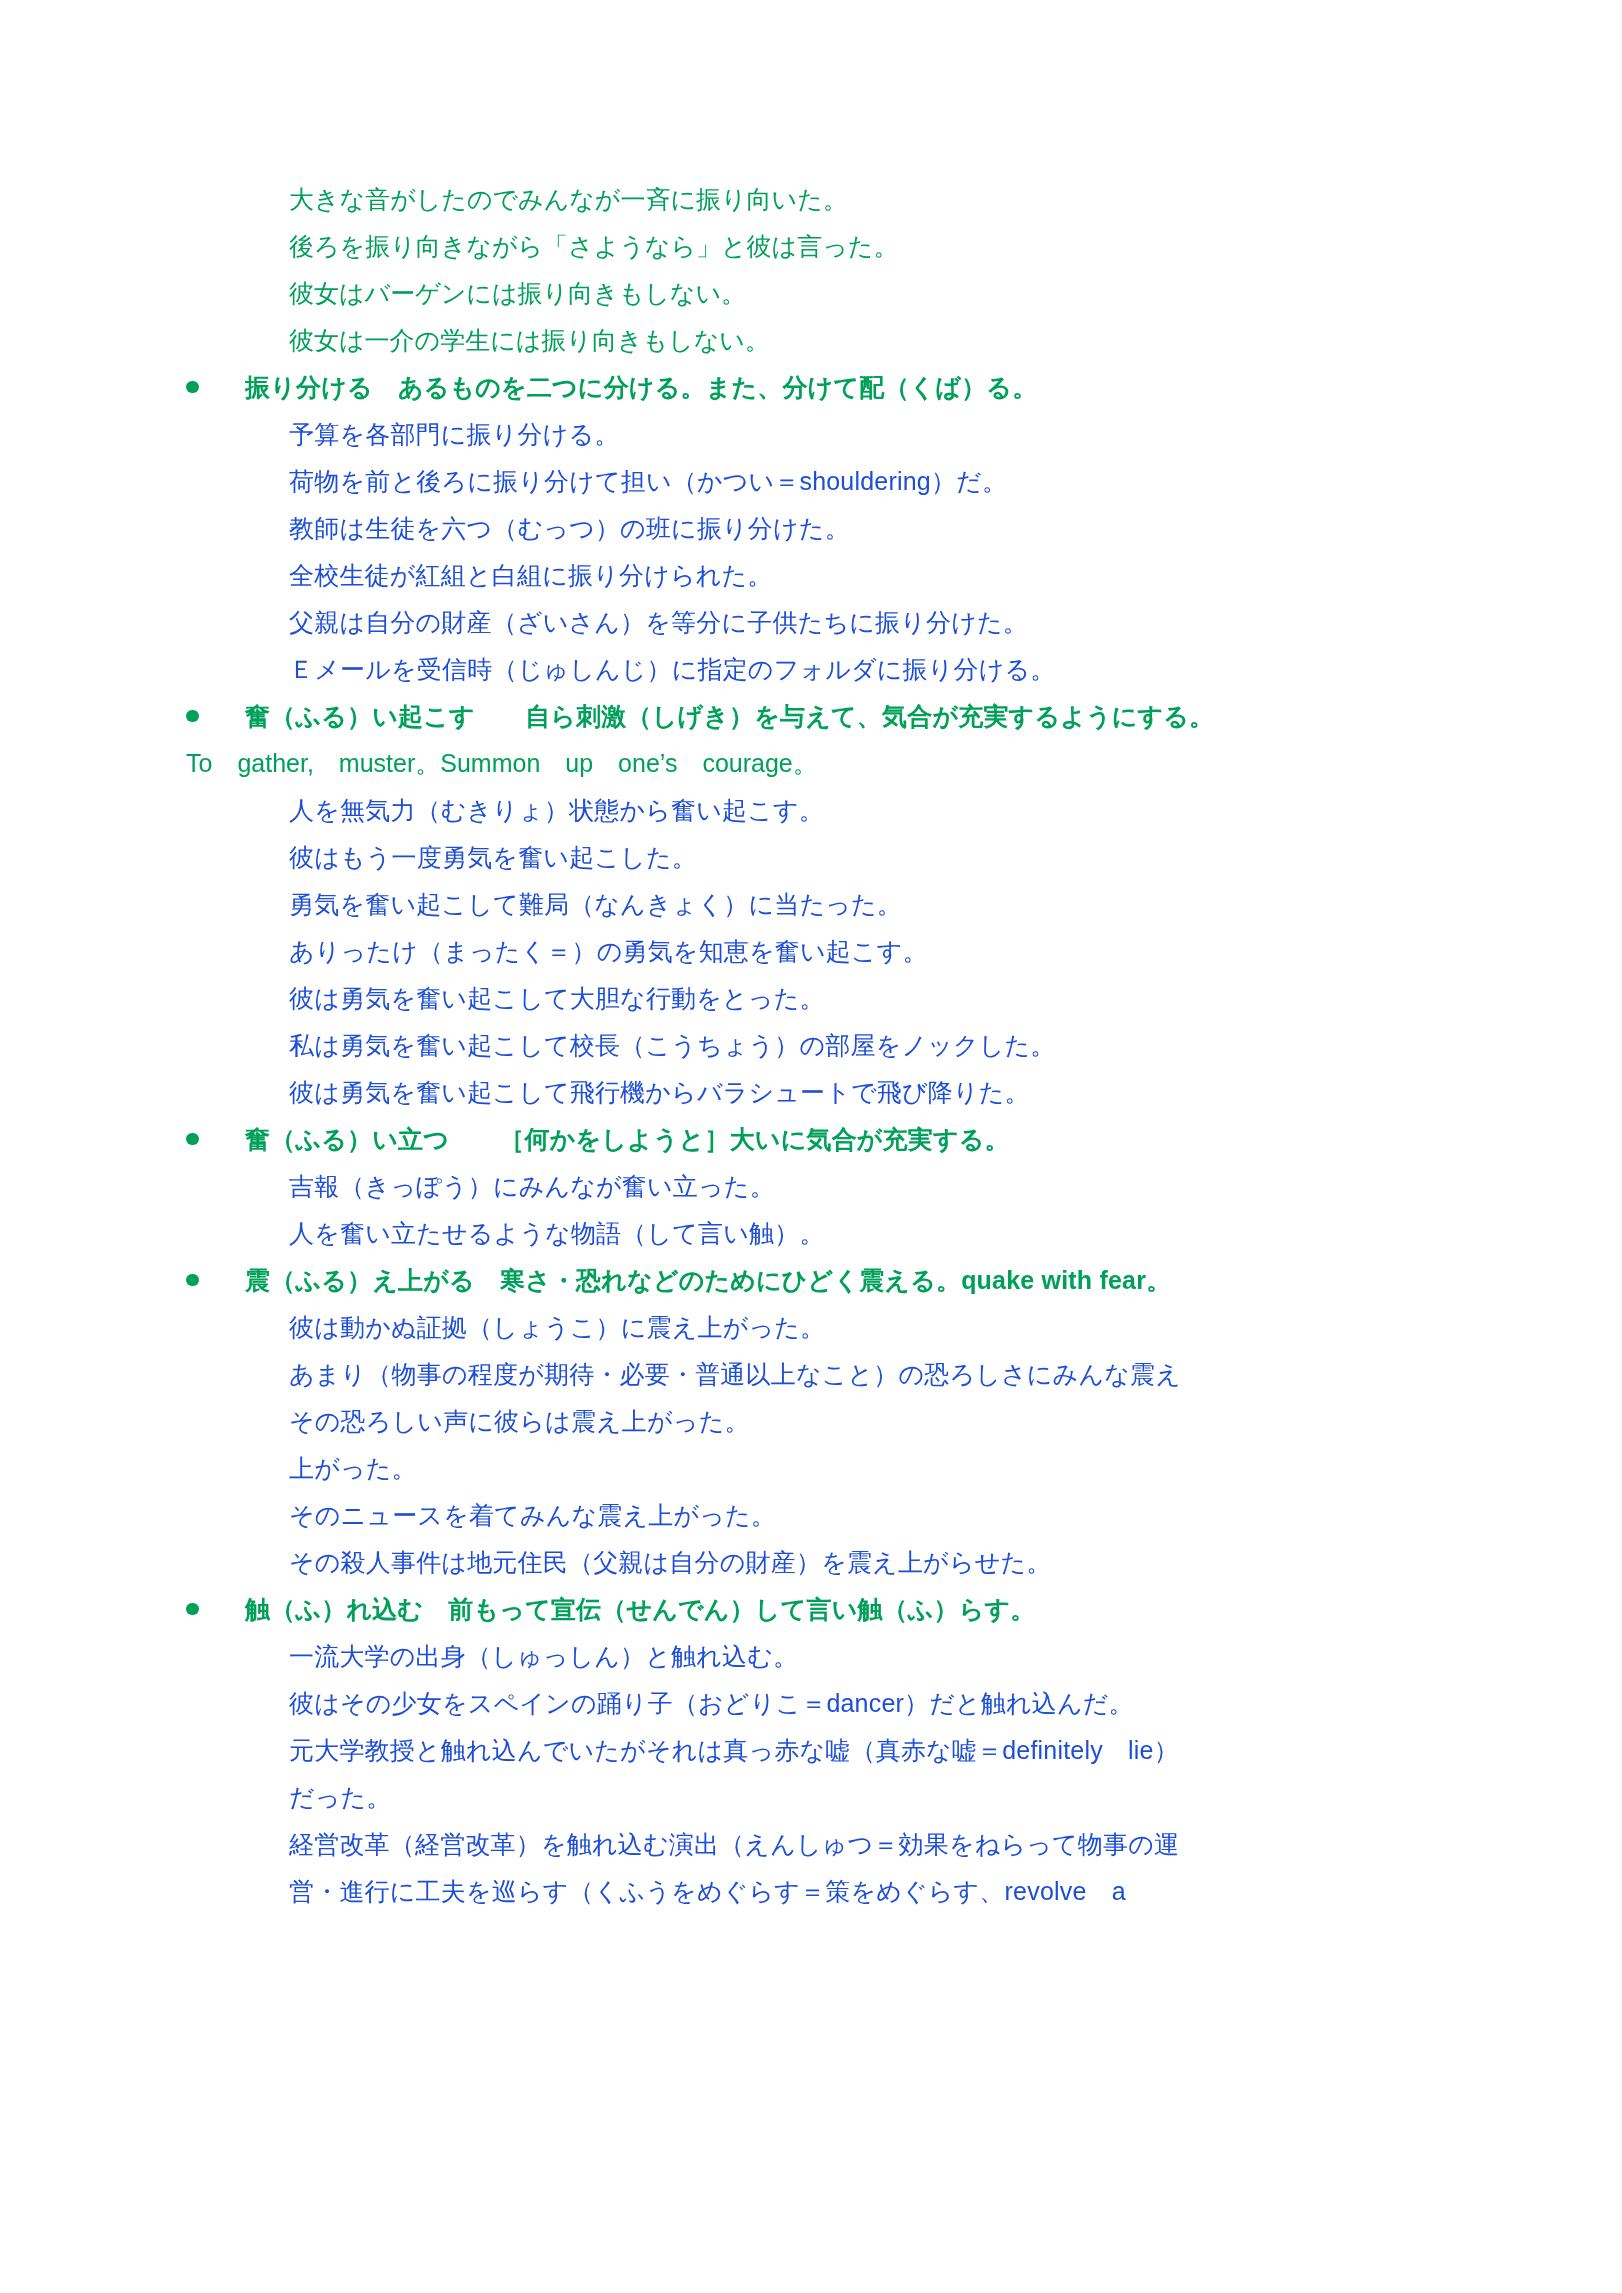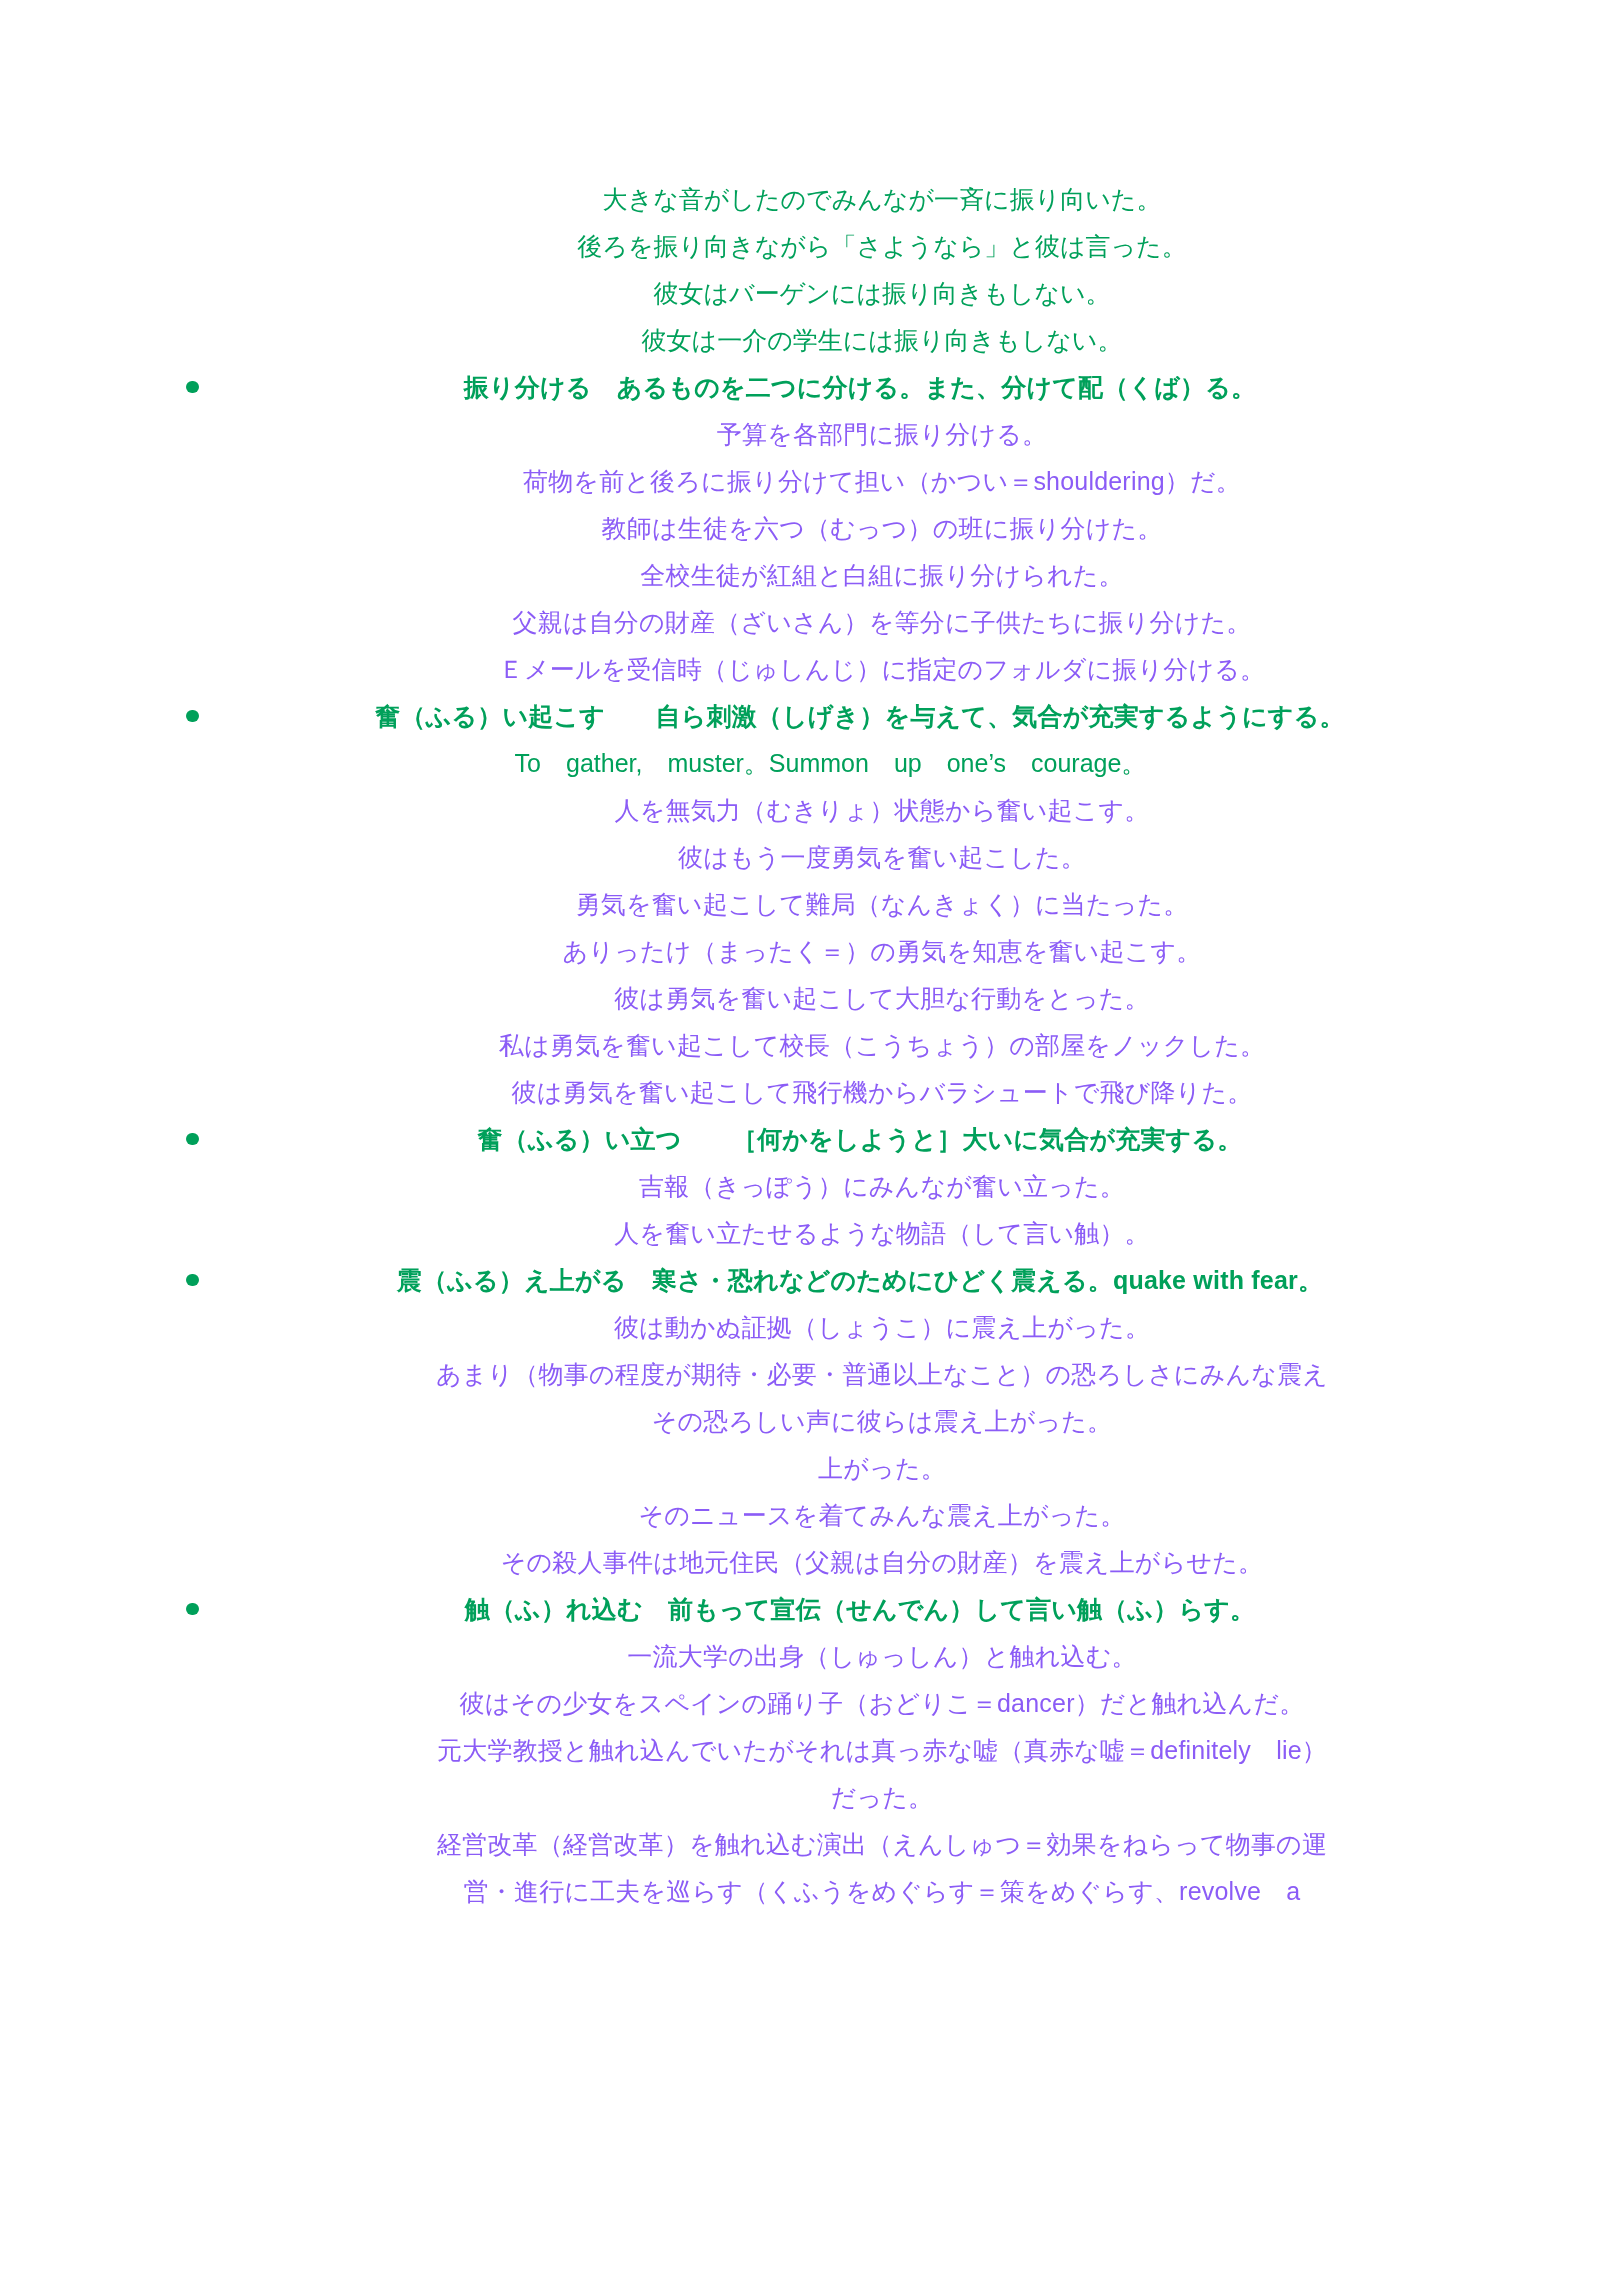--- a/index.html
+++ b/index.html
@@ -13,21 +13,20 @@
     background: #ffffff;
     position: relative;
     box-sizing: border-box;
     padding: 176px 147px 0 186px;
     font-family: "Liberation Sans", sans-serif;
     color: #00a05a;
   }
   .doc {
     font-size: 25px;
     line-height: 47px;
-    text-align: center;
   }
   
   .entry {
     position: relative;
     margin: 0;
     font-weight: bold;
   }
   .entry .bullet {
     position: absolute;
     left: 0px;
@@ -38,21 +37,21 @@
     background: #00a05a;
   }
   .entry .headword {
     padding-left: 59px;
     color: #00a05a;
     letter-spacing: 0.2px;
   }
   
   .ex {
     padding-left: 103px;
-    color: #8b5cf6;
+    color: #1d4ed8;
     letter-spacing: 0.2px;
   }
   .ex.cont {
     padding-left: 103px;
   }
   .lead {
     padding-left: 103px;
     color: #00a05a;
   }
 </style>

